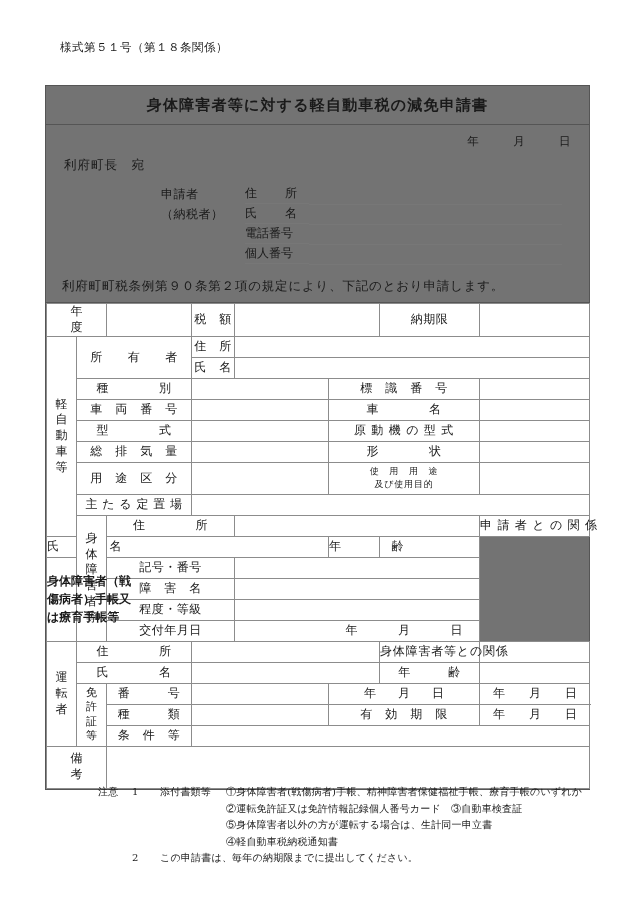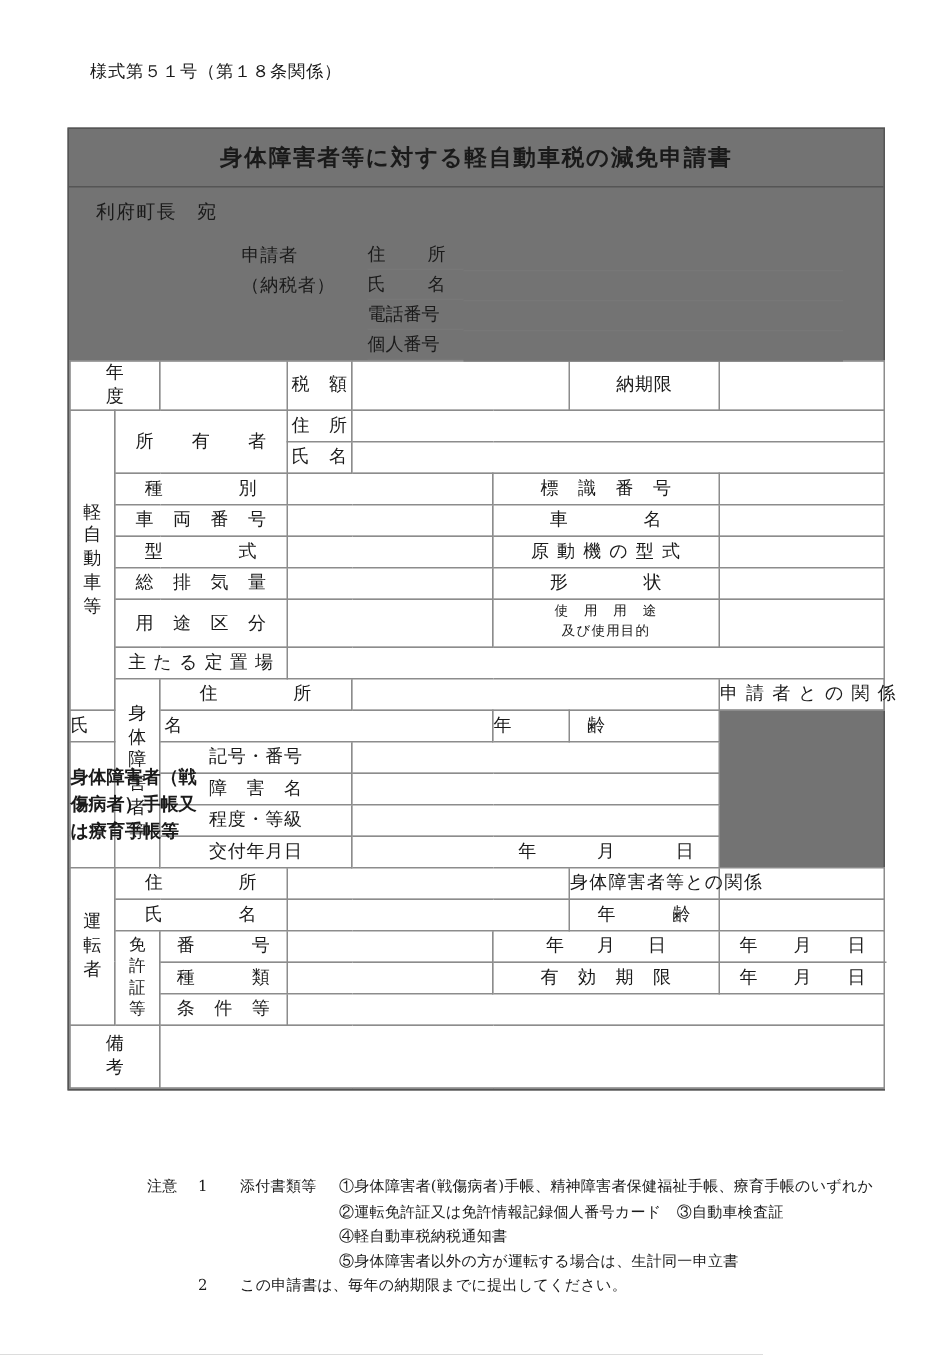--- a/index.html
+++ b/index.html
@@ -204,20 +204,23 @@
   <div class="form-number">様式第５１号（第１８条関係）</div>
 
   <div class="outer-box">
 
     <div class="title-row">
       <span class="title-text">身体障害者等に対する軽自動車税の減免申請書</span>
     </div>
 
     <div class="intro">
 
+      <div class="date-line">
+        <span>年</span><span class="sp"></span><span>月</span><span class="sp"></span><span>日</span>
+      </div>
 
       <div class="addressee">利府町長　宛</div>
 
       <div class="applicant-block">
 
         <div class="applicant-row">
           <div class="applicant-left">申請者</div>
           <div class="applicant-label">
             <span class="spread2">
                 <span>住</span>
@@ -245,20 +248,21 @@
         </div>
 
         <div class="applicant-row">
           <div class="applicant-left"></div>
           <div class="applicant-label">個人番号</div>
           <div class="applicant-fill"></div>
         </div>
 
       </div>
 
+      <div class="statement">利府町町税条例第９０条第２項の規定により、下記のとおり申請します。</div>
     </div>
 
     <table class="grid">
       <colgroup>
         <col style="width:30px">
         <col style="width:30px">
         <col style="width:85px">
         <col style="width:43px">
         <col style="width:94px">
         <col style="width:51px">
@@ -461,21 +465,21 @@
   </div>
 
   <div class="notes">
     <div class="note-row">
       <div class="note-head">注意</div>
       <div class="note-num">1</div>
       <div class="note-kind">添付書類等</div>
       <div class="note-body">①身体障害者(戦傷病者)手帳、精神障害者保健福祉手帳、療育手帳のいずれか</div>
     </div>
     <div class="note-indent">②運転免許証又は免許情報記録個人番号カード　③自動車検査証</div>
+    <div class="note-indent">⑤身体障害者以外の方が運転する場合は、生計同一申立書</div>
     <div class="note-indent">④軽自動車税納税通知書</div>
-    <div class="note-indent">⑤身体障害者以外の方が運転する場合は、生計同一申立書</div>
     <div class="note-indent2">
       <div class="note-num">2</div>
       <div class="note-body">この申請書は、毎年の納期限までに提出してください。</div>
     </div>
   </div>
 
 </div>
 
 </body></html>

